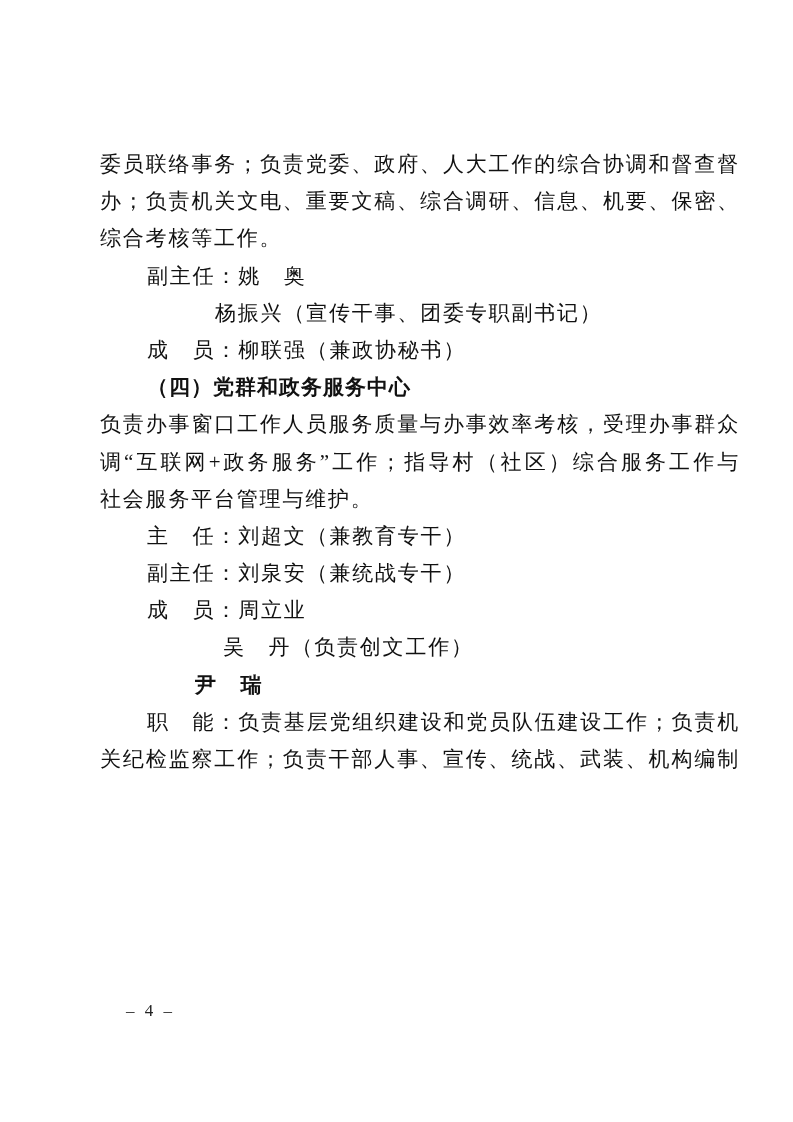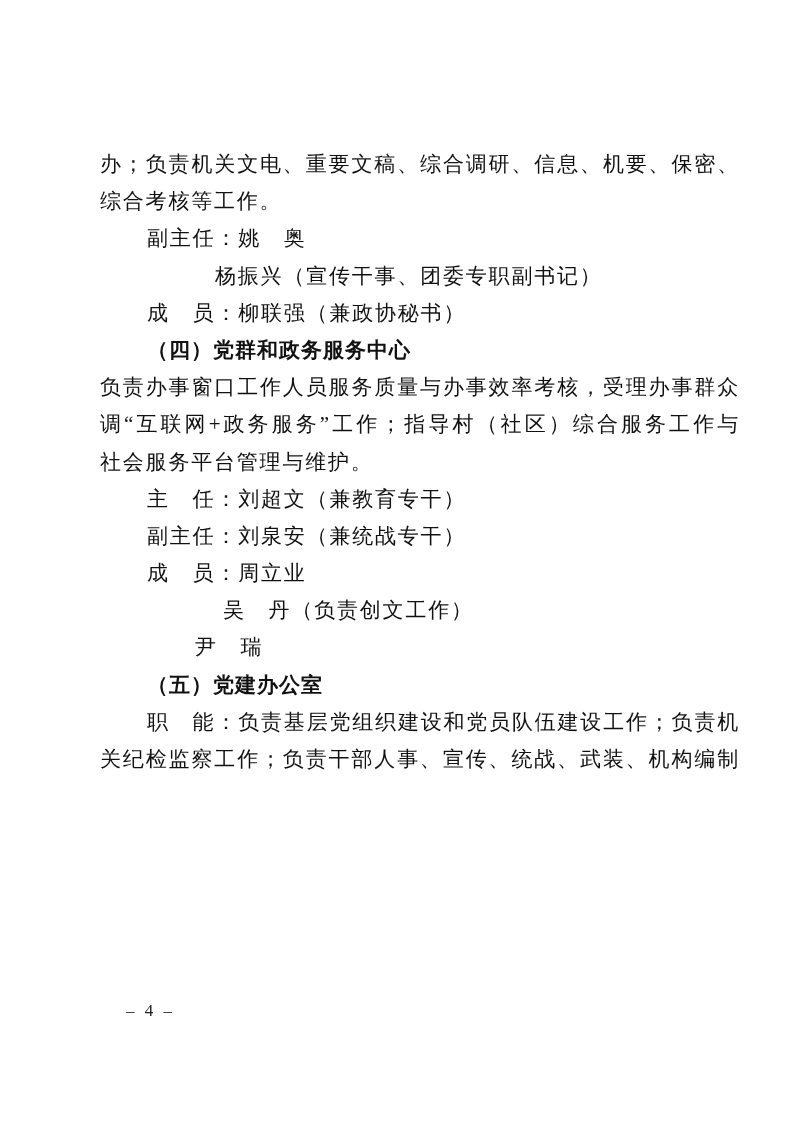--- a/index.html
+++ b/index.html
@@ -38,21 +38,21 @@
     text-justify: inter-character;
   }
   
   .ln.plain { text-align: left; }
   
   .ln.ind { padding-left: 47px; }
   .ln.ind.fill { padding-left: 47px; }
   
   .ln.cont-a { padding-left: 115px; }
   .ln.cont-b { padding-left: 123px; }
-  .ln.cont-c { padding-left: 95px; }
+  .ln.cont-c { padding-left: 95px; font-weight: bold; }
   
   .ln.head {
     font-weight: bold;
     letter-spacing: 1px;
   }
   .page-number {
     position: absolute;
     left: 126px;
     top: 1000px;
     font-size: 17px;
@@ -60,33 +60,33 @@
     letter-spacing: 3px;
     color: #222222;
     font-family: "Liberation Serif", "DejaVu Serif", serif;
   }
 </style>
 </head>
 <body>
 
 <div class="page">
   <div class="text-block">
+    <div class="ln fill">委员联络事务；负责党委、政府、人大工作的综合协调和督查督</div>
     <div class="ln fill">办；负责机关文电、重要文稿、综合调研、信息、机要、保密、</div>
     <div class="ln plain">综合考核等工作。</div>
     <div class="ln ind">副主任：姚　奥</div>
     <div class="ln cont-a">杨振兴（宣传干事、团委专职副书记）</div>
     <div class="ln ind">成　员：柳联强（兼政协秘书）</div>
     <div class="ln ind head">（四）党群和政务服务中心</div>
     <div class="ln fill">负责办事窗口工作人员服务质量与办事效率考核，受理办事群众</div>
     <div class="ln fill">调“互联网+政务服务”工作；指导村（社区）综合服务工作与</div>
     <div class="ln plain">社会服务平台管理与维护。</div>
     <div class="ln ind">主　任：刘超文（兼教育专干）</div>
     <div class="ln ind">副主任：刘泉安（兼统战专干）</div>
     <div class="ln ind">成　员：周立业</div>
     <div class="ln cont-b">吴　丹（负责创文工作）</div>
     <div class="ln cont-c">尹　瑞</div>
-    <div class="ln ind head">（五）党建办公室</div>
     <div class="ln ind fill">职　能：负责基层党组织建设和党员队伍建设工作；负责机</div>
     <div class="ln fill">关纪检监察工作；负责干部人事、宣传、统战、武装、机构编制</div>
   </div>
 
   <div class="page-number">– 4 –</div>
 </div>
 
 </body></html>

